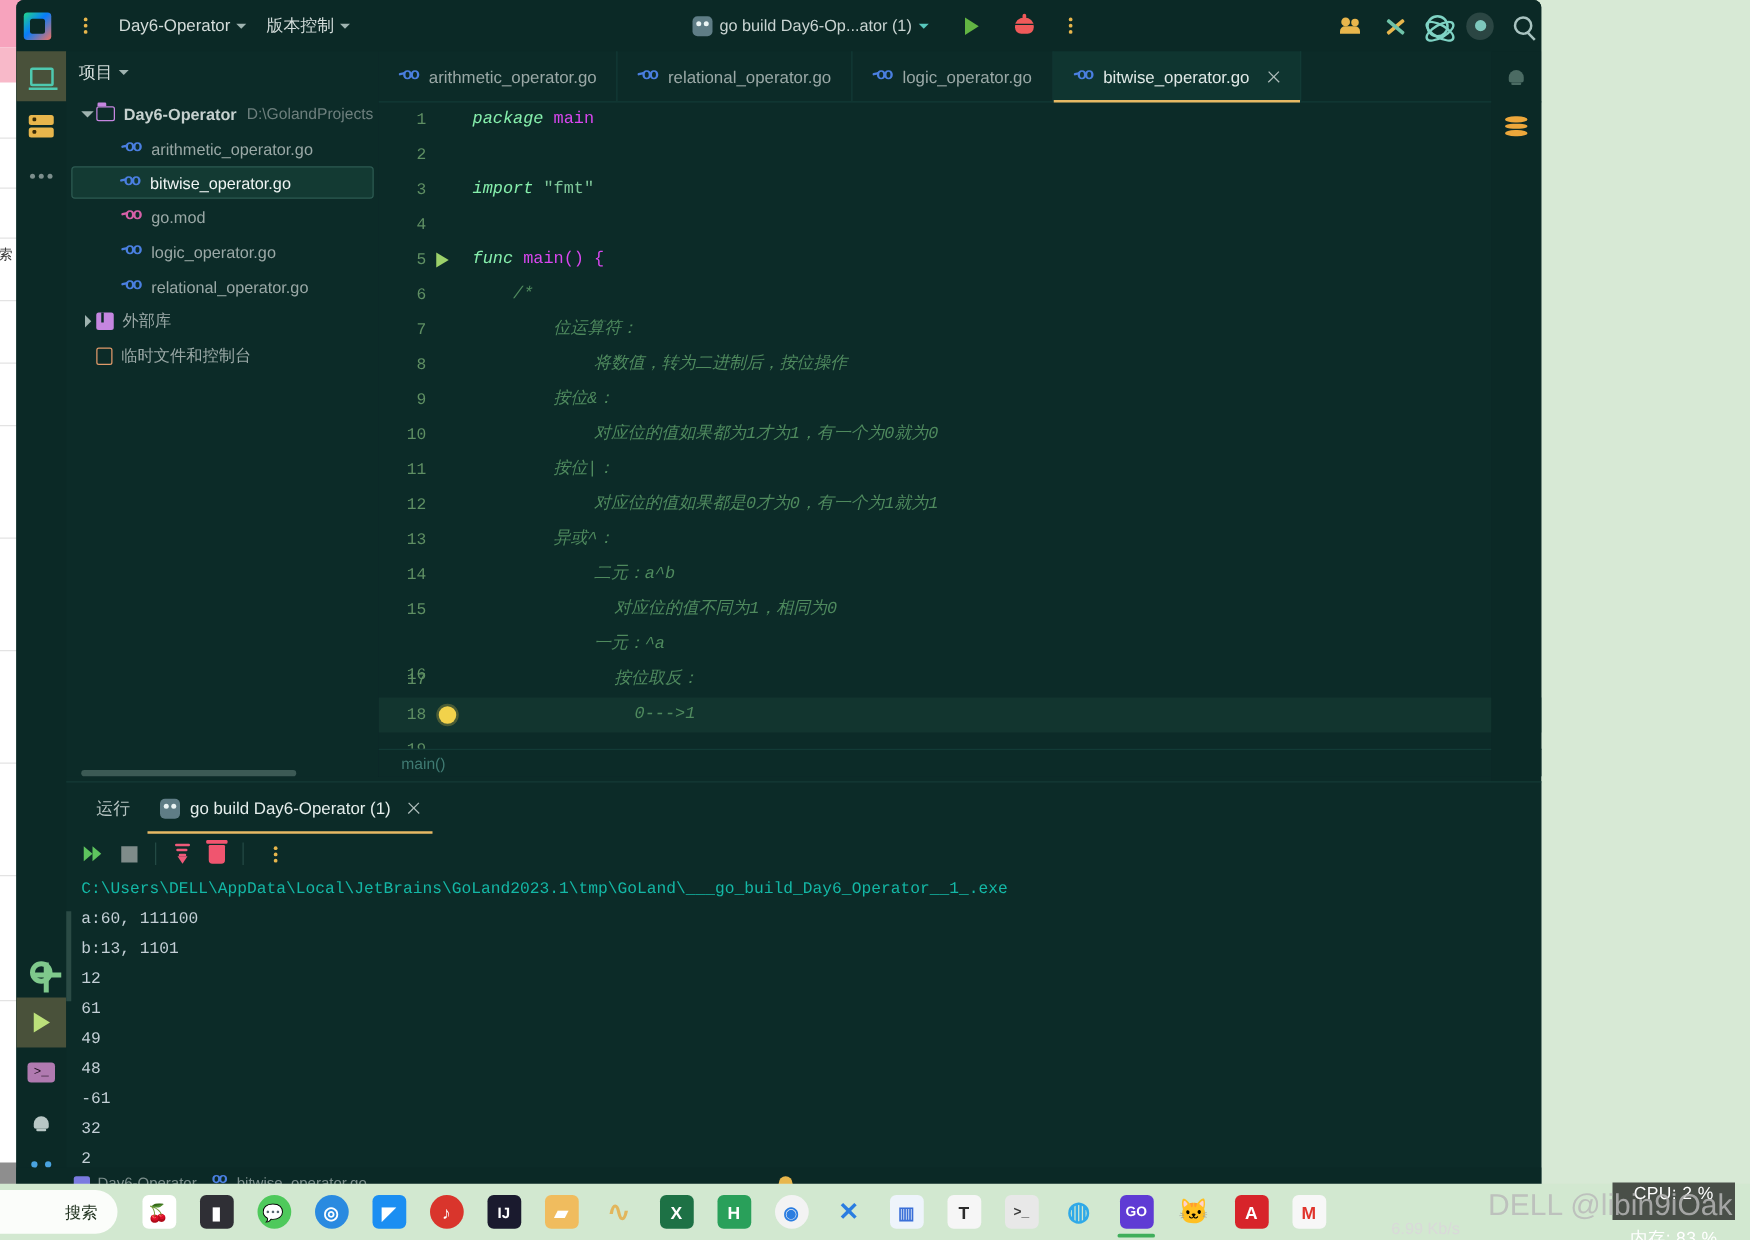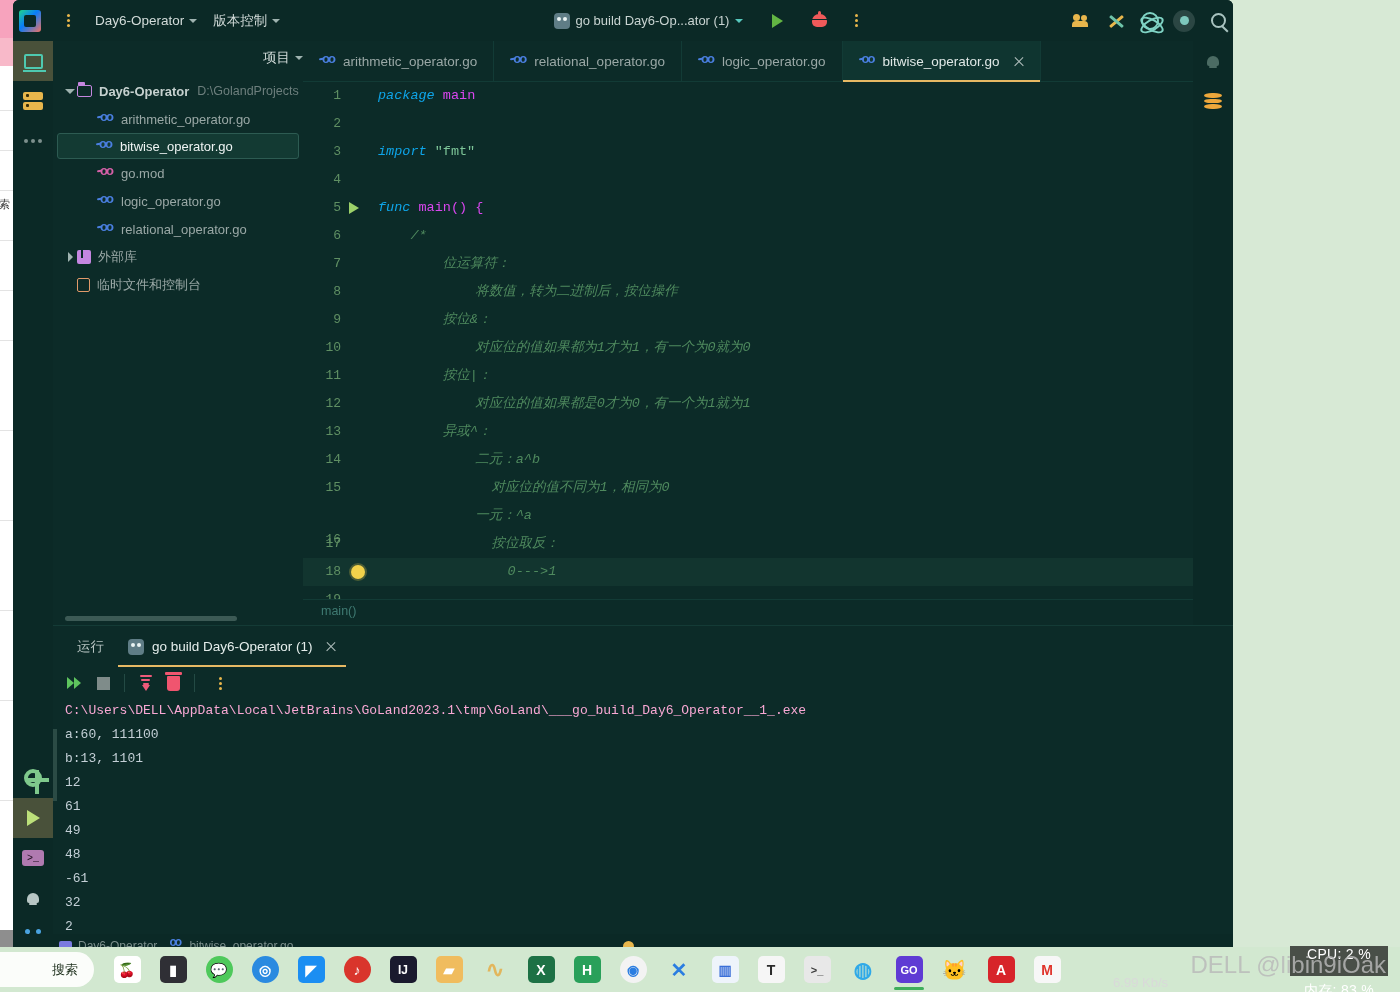--- a/index.html
+++ b/index.html
@@ -100,21 +100,21 @@
   .ic-bell i{position:absolute;left:2px;top:3px;width:12px;height:10px;background:#b8c7c5;border-radius:6px 6px 2px 2px;}
   .ic-bell:after{content:"";position:absolute;left:4px;top:13px;width:8px;height:2px;background:#b8c7c5;border-radius:1px;}
   .ic-git { position:relative;width:18px;height:18px;}
   .ic-git i{position:absolute;width:5px;height:5px;border-radius:50%;background:#4aa3e0;}
   .ic-git .g1{left:1px;top:0;} .ic-git .g2{left:12px;top:0;} .ic-git .g3{left:1px;top:13px;}
   .ic-git:after{content:"";position:absolute;left:3px;top:4px;width:2px;height:10px;background:#4aa3e0;}
 
   
   .tree-panel { position:absolute; left:40px; top:41px; width:250px; height:580px;
      background:#0c2b28; }
-  .tree-head { height:34px; display:flex;align-items:center;gap:5px; padding-left:10px;justify-content:flex-end; }
+  .tree-head { height:34px; display:flex;align-items:center;gap:5px; padding-left:10px; }
   .tree-head span { font-size:13.5px; color:#d3dcda; }
   .tree-body { padding-top:2px; }
   .tr { height:28px; display:flex; align-items:center; padding-left:10px; font-size:13px; white-space:nowrap;}
   .tr.sel { background:#133a33; border:1px solid #2d5b52; border-radius:3px; margin:0 4px; padding-left:6px; height:26px;}
   .tw { width:14px;display:flex;align-items:center;justify-content:center;}
   .caret { width:0;height:0;border-left:5px solid transparent;border-right:5px solid transparent;border-top:5px solid #9fb3b0;}
   .caret.right { border:0; border-top:5px solid transparent;border-bottom:5px solid transparent;border-left:5px solid #9fb3b0;}
   .ic-folder { width:15px;height:12px;border:1.6px solid #c586e0;border-radius:2px;position:relative;}
   .ic-folder:before{content:"";position:absolute;left:0;top:-4px;width:7px;height:3px;background:#c586e0;border-radius:1px 1px 0 0;}
   .ic-go { width:17px;height:11px;position:relative;}
@@ -143,21 +143,21 @@
   .tab .x:before,.tab .x:after{content:"";position:absolute;left:0;top:5px;width:12px;height:1.4px;background:#b0bebc;}
   .tab .x:before{transform:rotate(45deg);} .tab .x:after{transform:rotate(-45deg);}
   .tabs-right { margin-left:auto; display:flex;align-items:center; padding-right:10px;}
   .code { position:relative; height:539px; font-family:"Liberation Mono", monospace; font-size:13.5px; }
   .gutter { position:absolute; left:0; top:0; width:65px; height:539px; }
   .codelines { position:absolute; left:65px; top:0; right:18px; top:0; height:539px; }
   .lnum { text-align:right; width:38px; color:#5f8f63; font-family:"Liberation Mono",monospace;
      font-size:13px; height:28px; line-height:28px;}
   .grow { position:absolute; left:0; width:65px; height:28px; display:flex; align-items:center;}
   .ctext { padding-left:10px; height:28px; line-height:28px; white-space:pre; }
-  .kw { color:#0ea5e9; font-style:italic; }
+  .kw { color:#86efac; font-style:italic; }
   .id { color:#d946ef; }
   .str { color:#7ec699; }
   .cmt { color:#4f8a5e; font-style:italic; }
   .hl-line { position:absolute; left:0; right:0; height:28px; background:#12352f; }
   .runmark { width:0;height:0;border-left:10px solid #9cd16a;border-top:6px solid transparent;border-bottom:6px solid transparent; }
   .bulb { width:14px;height:14px;border-radius:50%;background:#f2d24b;box-shadow:0 0 0 2px rgba(242,210,75,.25);}
   .vscroll { position:absolute; right:4px; top:19px; width:9px; height:113px; background:#8a8259; border-radius:5px;}
   .chk { position:absolute; right:6px; top:91px; color:#7fbf4d; font-size:15px; }
   .breadcrumb { position:absolute; left:0; bottom:0; width:1057px; height:22px;
      background:#0c2b28; border-top:1px solid #123b36; font-size:12.5px;
@@ -193,21 +193,21 @@
   .tb-scroll i{position:absolute;left:1px;width:12px;height:2px;background:#ef5a7a;border-radius:1px;}
   .tb-scroll .s1{top:0;} .tb-scroll .s2{top:4px;width:9px;left:2px;} .tb-scroll .s3{top:8px;width:6px;left:4px;}
   .tb-scroll:after{content:"";position:absolute;left:3px;top:10px;width:0;height:0;
      border-left:4px solid transparent;border-right:4px solid transparent;border-top:6px solid #ef5a7a;}
   .tb-trash { position:relative;width:13px;height:15px;background:#f0556f;border-radius:1px 1px 3px 3px;}
   .tb-trash:before{content:"";position:absolute;left:-2px;top:-4px;width:17px;height:3px;background:#f0556f;border-radius:1px;}
   .vsep { width:1px;height:18px;background:#234a44; }
   .console { position:absolute; left:0; top:73px; width:1307px; height:260px;
      font-family:"Liberation Mono", monospace; font-size:13px; color:#c3cfd6; padding-left:12px; }
   .cl { height:24px; line-height:24px; white-space:pre; }
-  .cl.path { color:#f9a8d4; }
+  .cl.path { color:#14b8a6; }
   .console-scroll { position:absolute; right:8px; top:100px; width:7px; height:120px; background:#405c57; border-radius:4px; }
   .console-left-mark { position:absolute; left:0; top:30px; width:4px; height:72px; background:#2b4b45; }
 
   
   .statusbar { position:absolute; left:0; bottom:0; width:1387px; height:24px;
      background:#0b2926; display:flex; align-items:center; font-size:12px; color:#7c8f8c; padding-left:46px; gap:10px; }
   .sb-chip { display:flex;align-items:center;gap:6px; }
   .sb-sq { width:13px;height:11px;background:#7a7ae0;border-radius:2px;}
   .sb-go { position:relative;width:16px;height:10px;}
   .sb-go:before{content:"oo";position:absolute;left:2px;top:-6px;font-size:12px;font-weight:bold;color:#4a7fe0;letter-spacing:-2px;}

